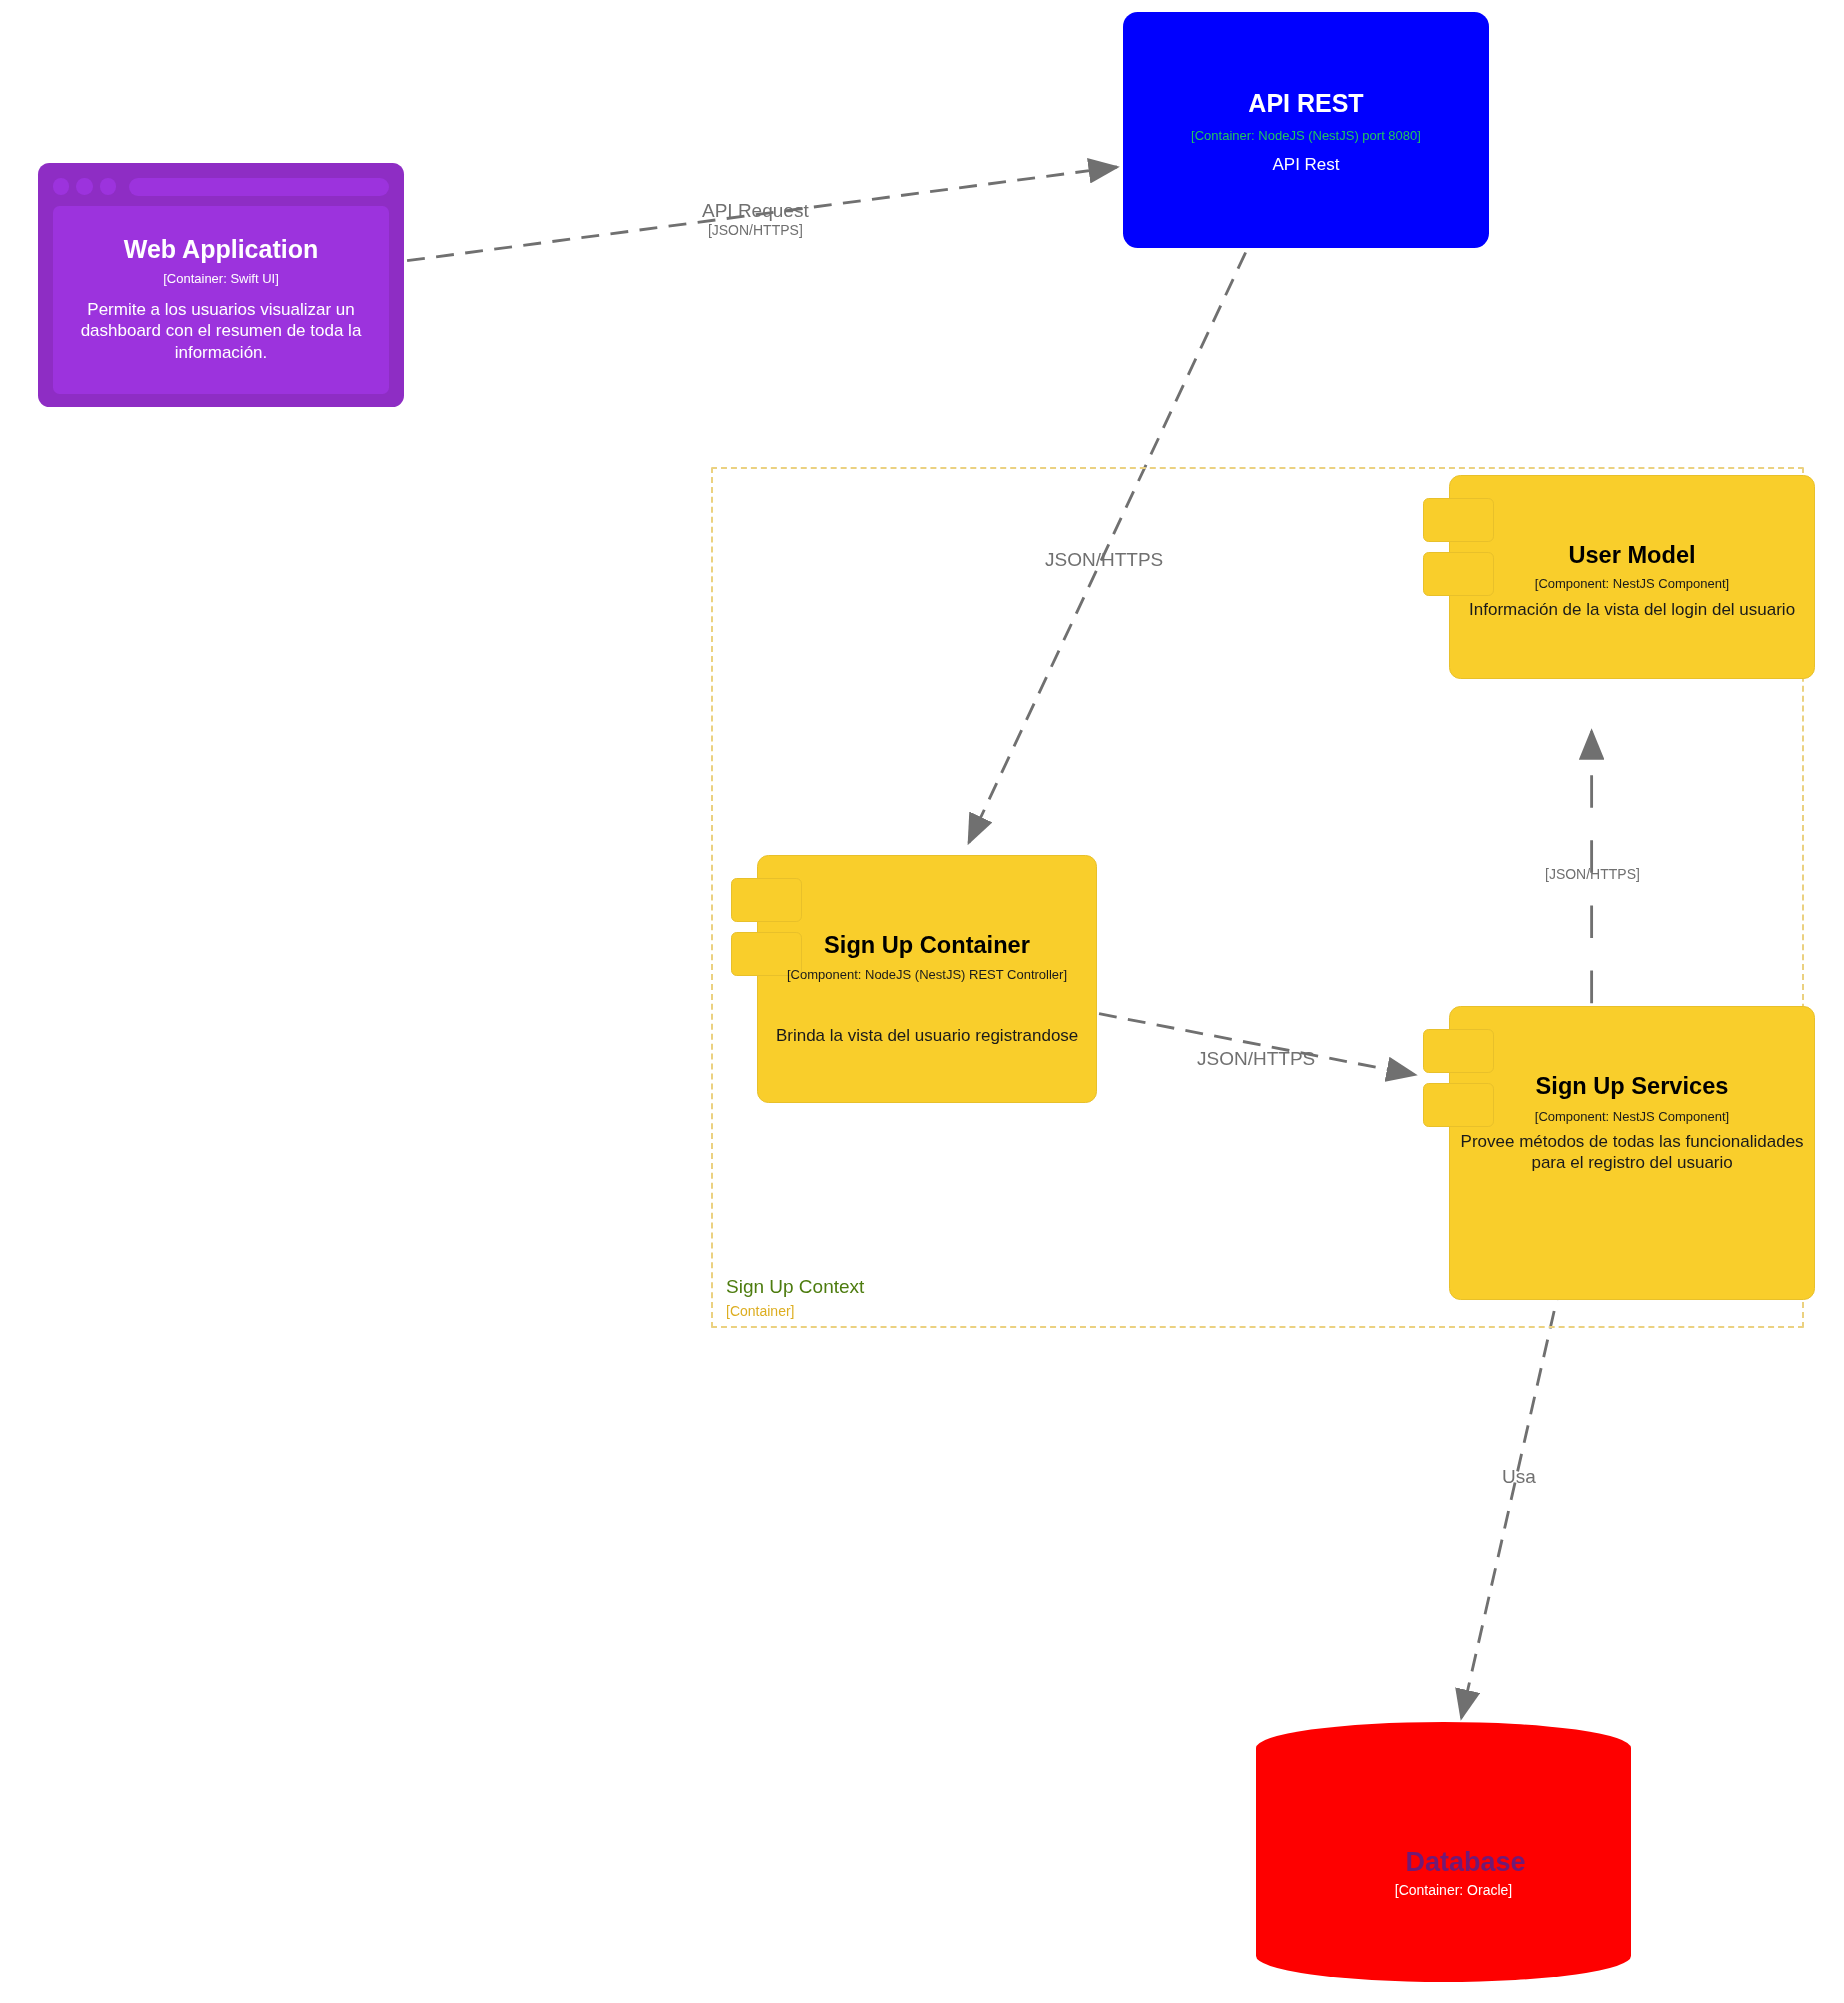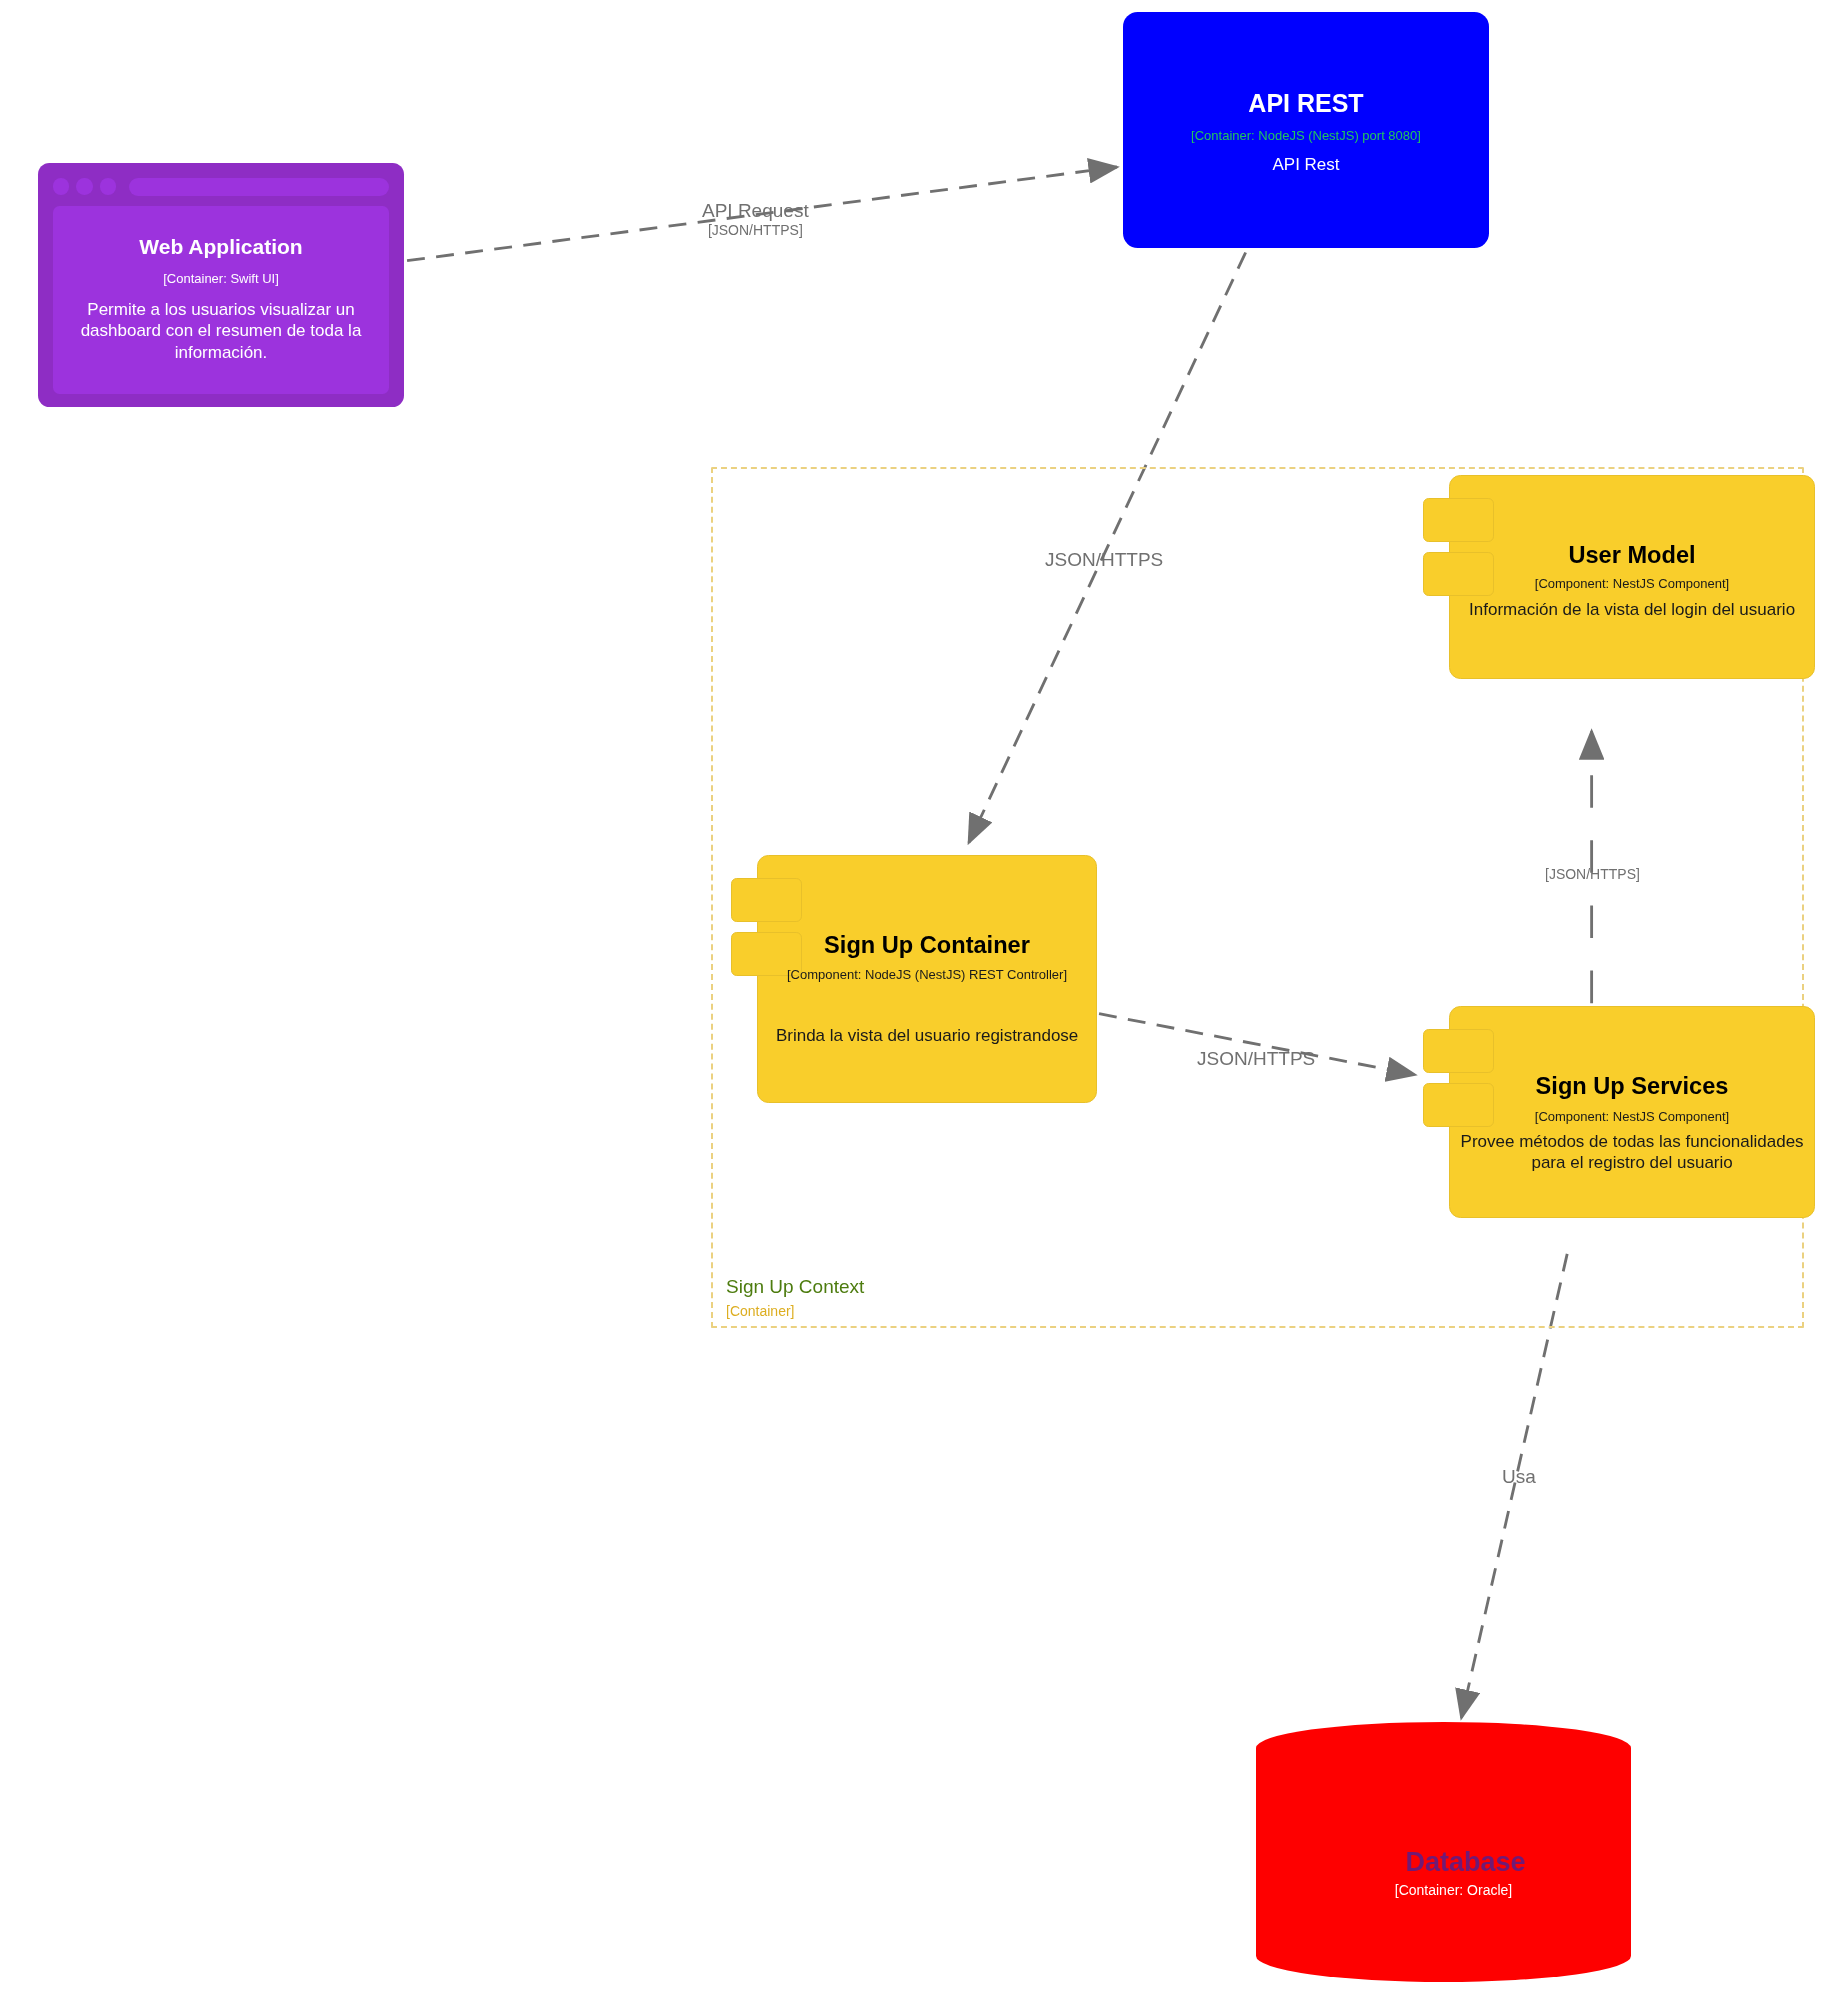--- a/index.html
+++ b/index.html
@@ -90,21 +90,21 @@
     position: absolute;
     left: 14.7px;
     top: 43px;
     right: 14.7px;
     bottom: 13px;
     background: #9C33DD;
     border-radius: 6.5px;
   }
   #web-application .n-title {
     top: 72px;
-    font-size: 21px;
+    font-size: 25px;
     color: #ffffff;
   }
   #web-application .n-tech {
     top: 108px;
     font-size: 13px;
     color: #ffffff;
   }
   #web-application .n-desc {
     top: 136px;
     left: 19.5px;
@@ -215,21 +215,21 @@
     height: 248px;
   }
   #sign-up-component .n-title { top: 77px; font-size: 23.6px; }
   #sign-up-component .n-tech { top: 112px; font-size: 13px; }
   #sign-up-component .n-desc { top: 134px; left: 36px; right: 9.8px; font-size: 17px; margin-top: 36px; }
 
   #sign-up-services {
     left: 1423px;
     top: 1006px;
     width: 392px;
-    height: 212px;
+    height: 294px;
   }
   #sign-up-services .n-title { top: 67px; font-size: 23.6px; }
   #sign-up-services .n-tech { top: 103px; font-size: 13px; }
   #sign-up-services .n-desc { top: 125px; left: 36px; right: 9.8px; font-size: 17px; }
 
   
   #database {
     left: 1256px;
     top: 1722px;
     width: 375px;

